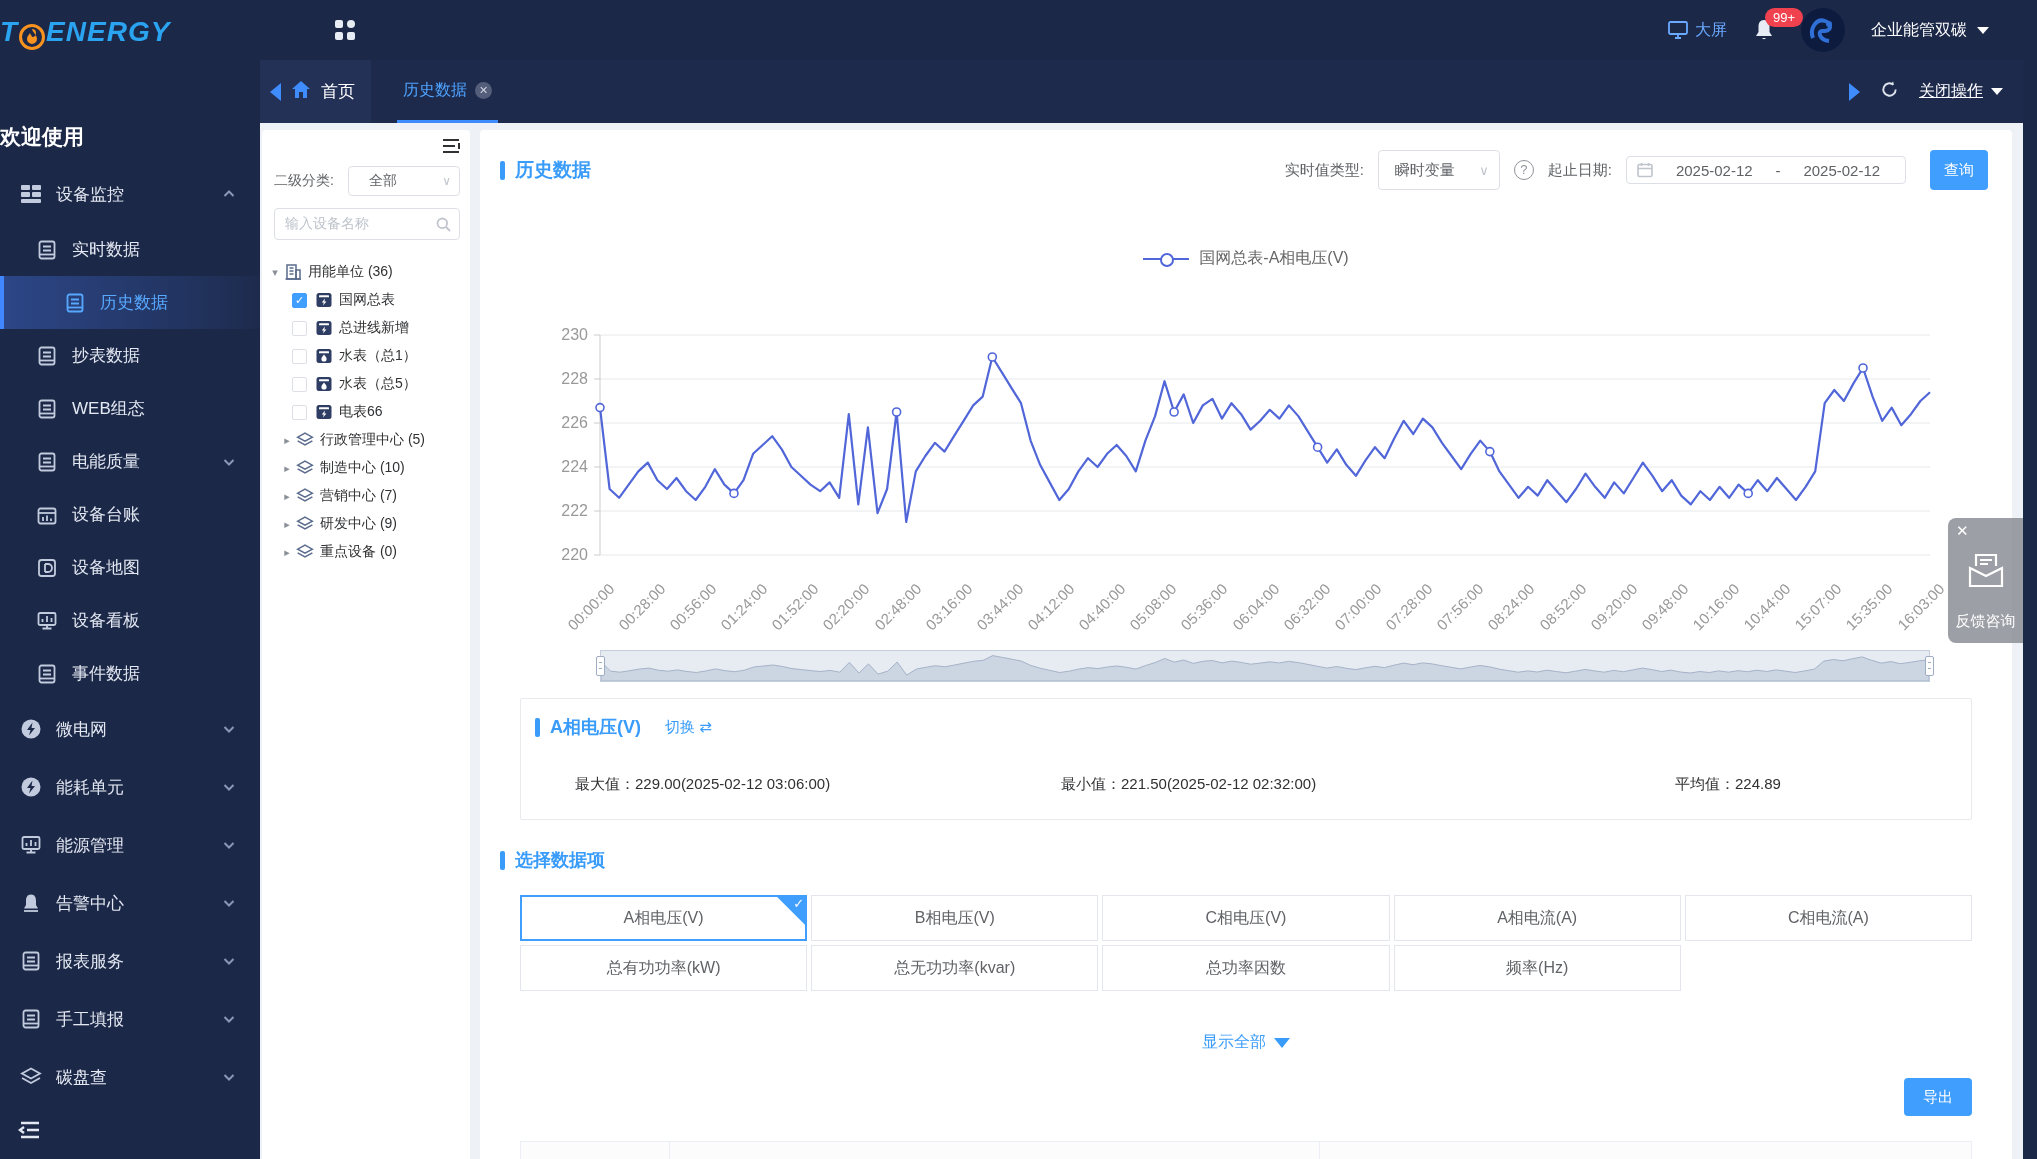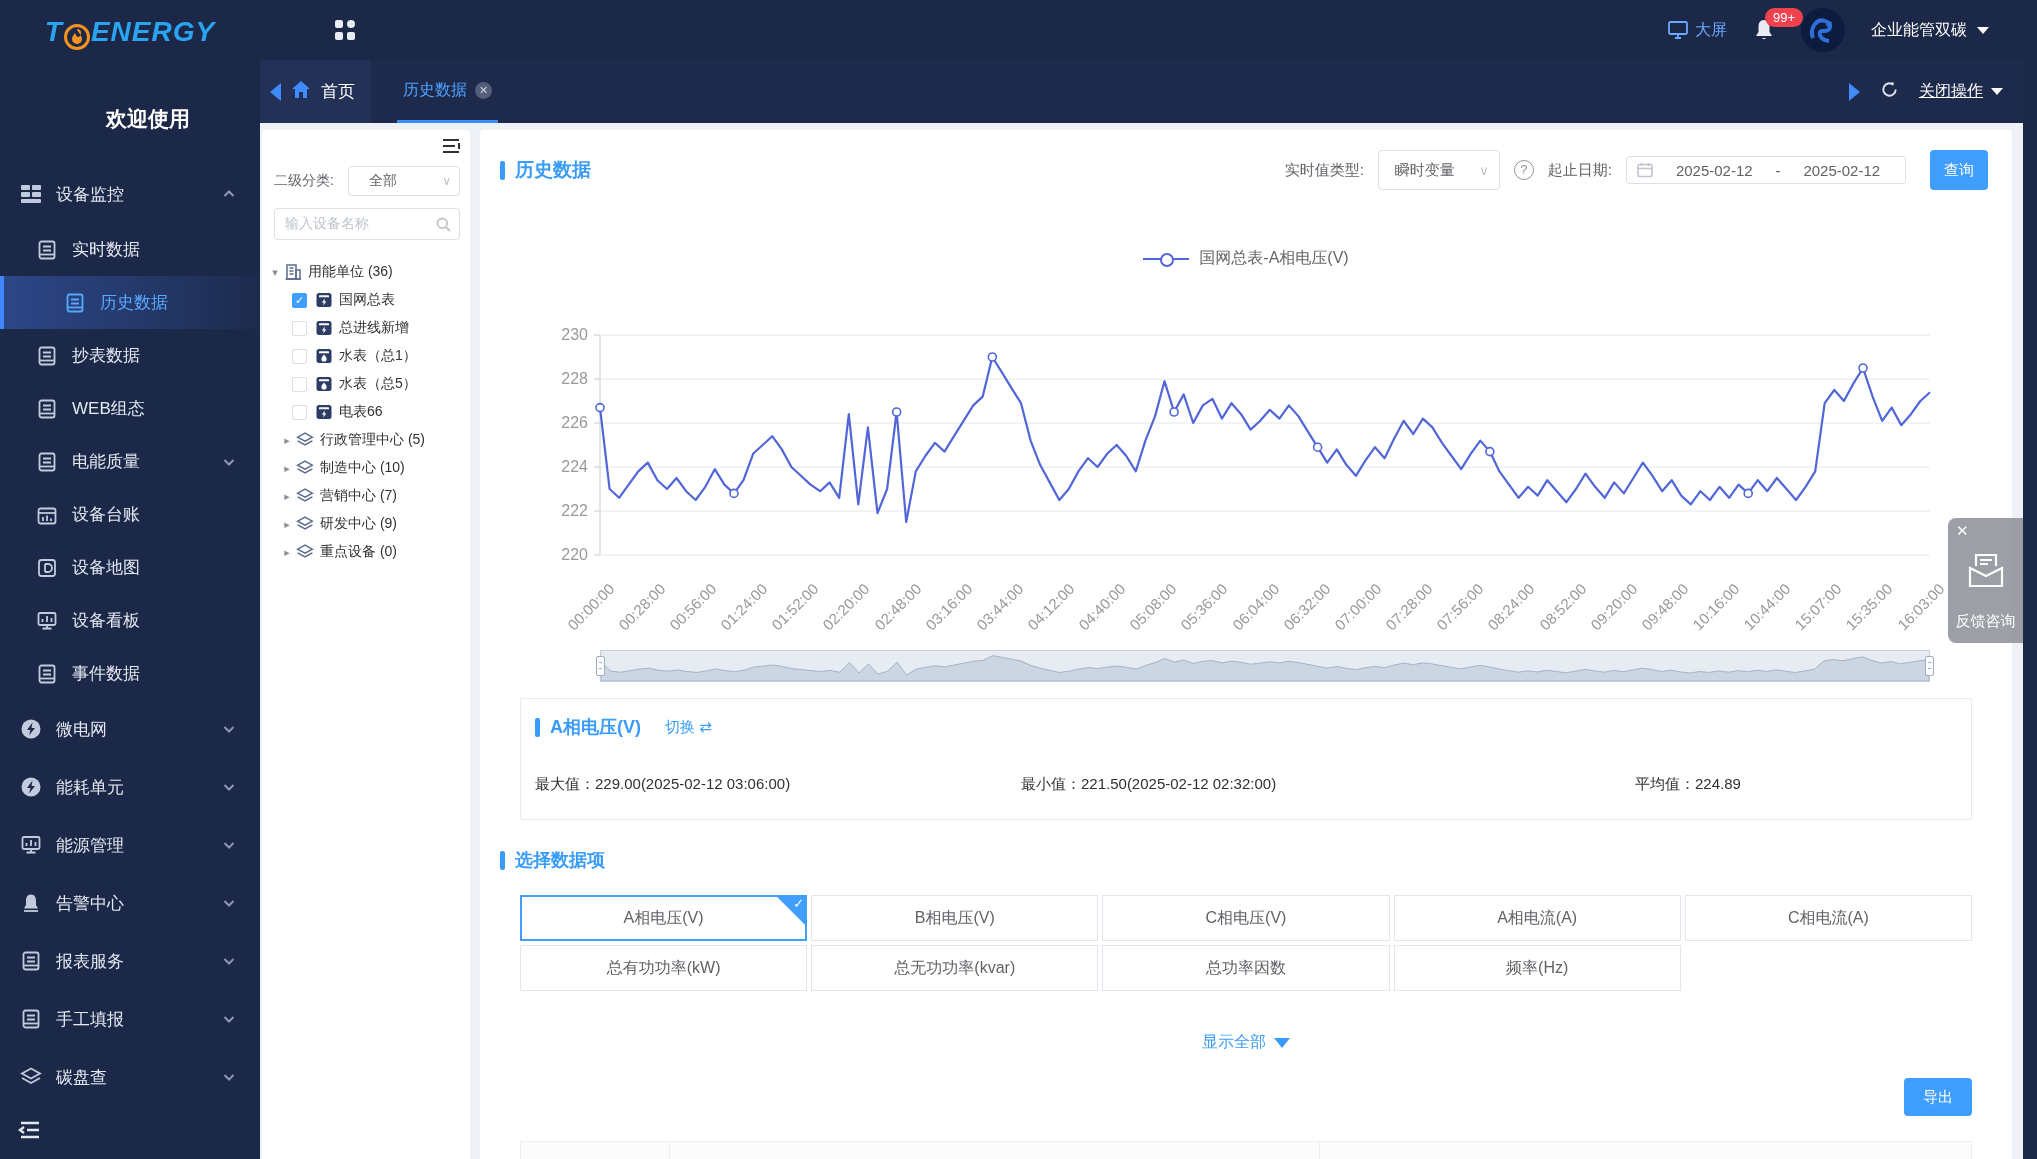--- a/index.html
+++ b/index.html
@@ -4,24 +4,24 @@
 <style>
   * { margin:0; padding:0; box-sizing:border-box; }
   html,body { width:2037px; height:1159px; overflow:hidden; font-family:"Liberation Sans","DejaVu Sans",sans-serif; }
   .page { position:relative; width:2037px; height:1159px; background:#eef1f6; overflow:hidden; }
 
   
   .right-strip { position:absolute; right:0; top:0; width:14px; height:100%; background:#1c2848; z-index:5; }
 
   
   .sidebar { position:absolute; left:0; top:0; width:260px; height:1159px; background:#1c2848; z-index:6; }
-  .logo { position:absolute; top:16px; left:0; width:260px; text-align:center; font-size:28px; font-weight:bold; font-style:italic; color:#2aa3f0; letter-spacing:1px; white-space:nowrap; }
+  .logo { position:absolute; top:16px; left:0; width:260px; font-size:28px; font-weight:bold; font-style:italic; color:#2aa3f0; letter-spacing:1px; white-space:nowrap; }
   .logo .at { display:inline-flex; width:26px; height:26px; border:3px solid #f7931e; border-radius:50%; align-items:center; justify-content:center; vertical-align:-4px; margin:0 1px; }
   .logo .at svg { width:12px; height:16px; }
-  .welcome { position:absolute; top:105px; left:0; width:296px; text-align:center; font-size:21px; font-weight:bold; color:#fff; }
+  .welcome { position:absolute; top:123px; left:0; width:296px; font-size:21px; font-weight:bold; color:#fff; }
   .side-nav { position:absolute; top:165px; left:0; width:260px; }
   .side-item { position:relative; display:flex; align-items:center; height:58px; padding-left:20px; color:#e3e8f2; font-size:17px; cursor:pointer; }
   .side-item.lvl2 { height:53px; padding-left:36px; }
   .side-item .sicon { width:22px; height:22px; margin-right:14px; display:inline-flex; color:#c2cbdd; flex:none; }
   .side-item .sicon svg { width:100%; height:100%; }
   .side-item .chev { position:absolute; right:24px; color:#8b97b5; display:inline-flex; }
   .side-item .chev svg { width:14px; height:14px; }
   .side-item.active { background:linear-gradient(90deg,#2c4687,#223460 70%,rgba(34,52,96,0.2)); border-left:4px solid #4086ff; padding-left:60px; color:#57a8ff; }
   .side-item.active .sicon { color:#57a8ff; }
   .collapse-btn { position:absolute; left:18px; bottom:14px; color:#e3e8f2; cursor:pointer; }
@@ -103,21 +103,21 @@
   .minimap { position:absolute; left:65px; top:330px; width:1330px; height:32px; background:#e7ecf3; border:1px solid #c4cedd; }
   .mm-handle { position:absolute; top:50%; transform:translateY(-50%); width:9px; height:20px; background:#fff; border:1px solid #9fadc2; border-radius:2px; cursor:ew-resize; z-index:2; }
   .mm-handle i { display:block; height:1px; background:#9fadc2; margin:5px 2px 0; }
   .mm-left { left:-5px; } .mm-right { right:-5px; }
 
   
   .stats-box { position:absolute; left:40px; top:568px; right:40px; height:122px; border:1px solid #e8eaee; border-radius:2px; }
   .stats-head { position:absolute; top:16px; left:14px; display:flex; align-items:center; gap:10px; font-size:18px; font-weight:bold; color:#3a9cfa; }
   .switch-link { margin-left:14px; font-size:15px; font-weight:normal; color:#3a9cfa; cursor:pointer; }
   .stats-vals { position:absolute; top:76px; left:14px; right:14px; font-size:15px; color:#303133; }
-  .sv { position:absolute; white-space:nowrap; }
+  .sv { position:absolute; white-space:nowrap;margin-left:40px; }
   .sv-max { left:0; } .sv-min { left:486px; } .sv-avg { left:1100px; }
 
   
   .items-title { position:absolute; top:718px; left:20px; }
   .item-grid { position:absolute; top:765px; left:40px; right:40px; display:grid; grid-template-columns:repeat(5,1fr); gap:4px; }
   .cell { position:relative; height:46px; border:1px solid #e3e6ec; background:#fff; display:flex; align-items:center; justify-content:center; font-size:16px; color:#606266; cursor:pointer; }
   .cell.sel { border:2px solid #409eff; color:#606266; }
   .corner { position:absolute; top:-1px; right:-1px; width:30px; height:30px; background:#409eff; clip-path:polygon(100% 0,0 0,100% 100%); }
   .corner b { position:absolute; right:2px; top:0px; color:#fff; font-size:13px; font-weight:bold; }
   .show-all { position:absolute; top:902px; left:0; width:100%; display:flex; justify-content:center; align-items:center; gap:8px; font-size:16px; color:#3a9cfa; cursor:pointer; }

